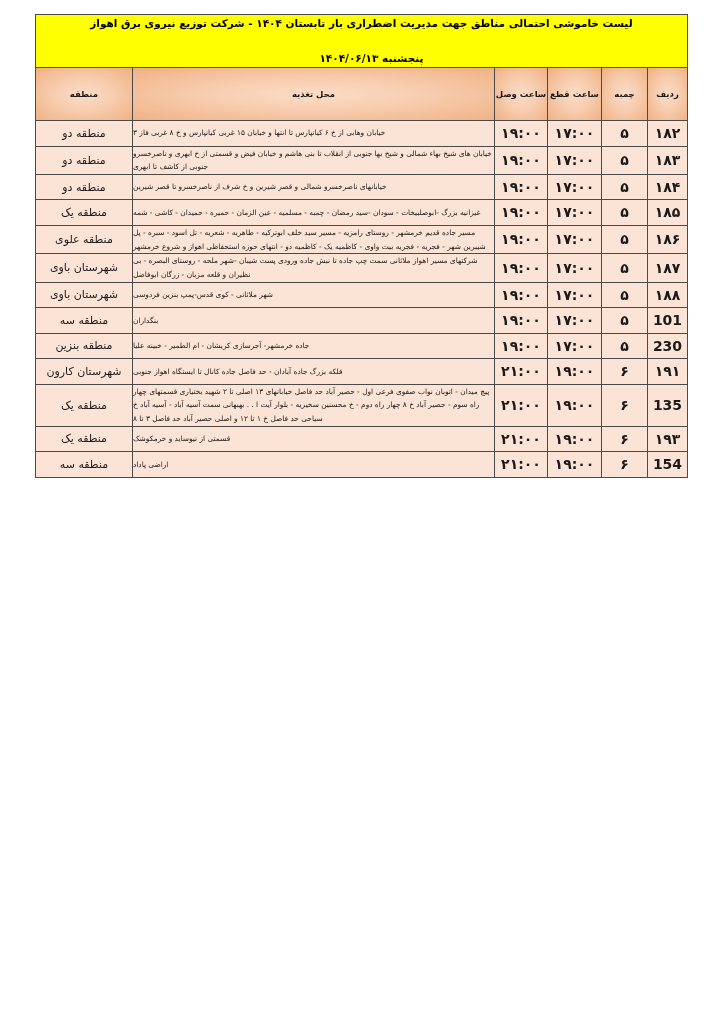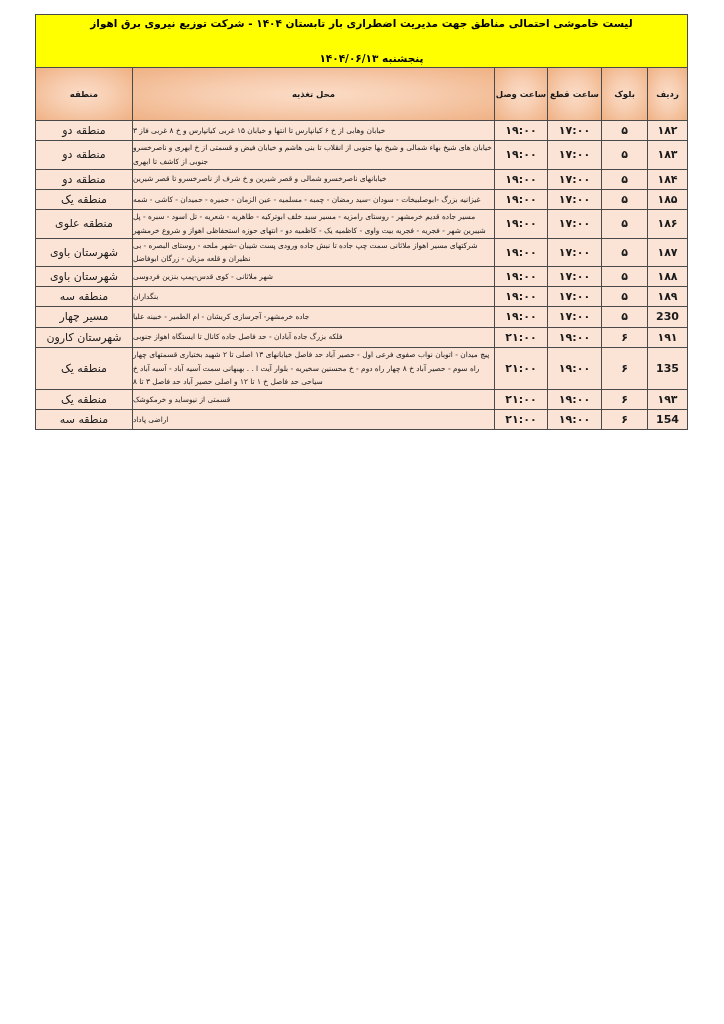--- a/index.html
+++ b/index.html
@@ -72,21 +72,21 @@
     font-size: 7.4px;
     color: #1a1a1a;
     text-align: center;
     line-height: 1.75;
   }
   td.col-radif,
   td.col-blok,
   td.col-ghat,
   td.col-vasl {
     font-weight: bold;
-    font-size: 11px;
+    font-size: 14px;
   }
   td.col-mantaghe {
     font-size: 11px;
     font-weight: normal;
     padding: 4px 2px;
   }
   td.col-mahal {
     text-align: left;
     padding: 8px 9px;
     font-size: 7.4px;
@@ -115,21 +115,21 @@
     </colgroup>
     <thead>
       <tr>
         <th class="title-cell" colspan="6">
           <div class="title-line1">لیست خاموشی احتمالی مناطق جهت مدیریت اضطراری بار تابستان ۱۴۰۴ - شرکت توزیع نیروی برق اهواز</div>
           <div class="title-line2">پنجشنبه ۱۴۰۴/۰۶/۱۳</div>
         </th>
       </tr>
       <tr>
         <th>ردیف</th>
-        <th>بلوک</th>
+        <th>چمبه</th>
         <th>ساعت قطع</th>
         <th>ساعت وصل</th>
         <th>محل تغذیه</th>
         <th>منطقه</th>
       </tr>
     </thead>
     <tbody id="table-body">
         <tr>
           <td class="col-radif">۱۸۲</td>
           <td class="col-blok">۵</td>
@@ -180,34 +180,34 @@
         </tr>
         <tr>
           <td class="col-radif">۱۸۸</td>
           <td class="col-blok">۵</td>
           <td class="col-ghat">۱۷:۰۰</td>
           <td class="col-vasl">۱۹:۰۰</td>
           <td class="col-mahal">شهر ملاثانی - کوی قدس-پمپ بنزین فردوسی</td>
           <td class="col-mantaghe">شهرستان باوی</td>
         </tr>
         <tr>
-          <td class="col-radif">۱۸۹</td>
+          <td class="col-radif">101</td>
           <td class="col-blok">۵</td>
           <td class="col-ghat">۱۷:۰۰</td>
           <td class="col-vasl">۱۹:۰۰</td>
           <td class="col-mahal">بنگداران</td>
           <td class="col-mantaghe">منطقه سه</td>
         </tr>
         <tr>
           <td class="col-radif">230</td>
           <td class="col-blok">۵</td>
           <td class="col-ghat">۱۷:۰۰</td>
           <td class="col-vasl">۱۹:۰۰</td>
           <td class="col-mahal">جاده خرمشهر- آجرسازی کریشان - ام الطمیر - خبینه علیا</td>
-          <td class="col-mantaghe">مسیر چهار</td>
+          <td class="col-mantaghe">منطقه بنزین</td>
         </tr>
         <tr>
           <td class="col-radif">۱۹۱</td>
           <td class="col-blok">۶</td>
           <td class="col-ghat">۱۹:۰۰</td>
           <td class="col-vasl">۲۱:۰۰</td>
           <td class="col-mahal">فلکه بزرگ جاده آبادان - حد فاصل جاده کانال تا ایستگاه اهواز جنوبی</td>
           <td class="col-mantaghe">شهرستان کارون</td>
         </tr>
         <tr>

